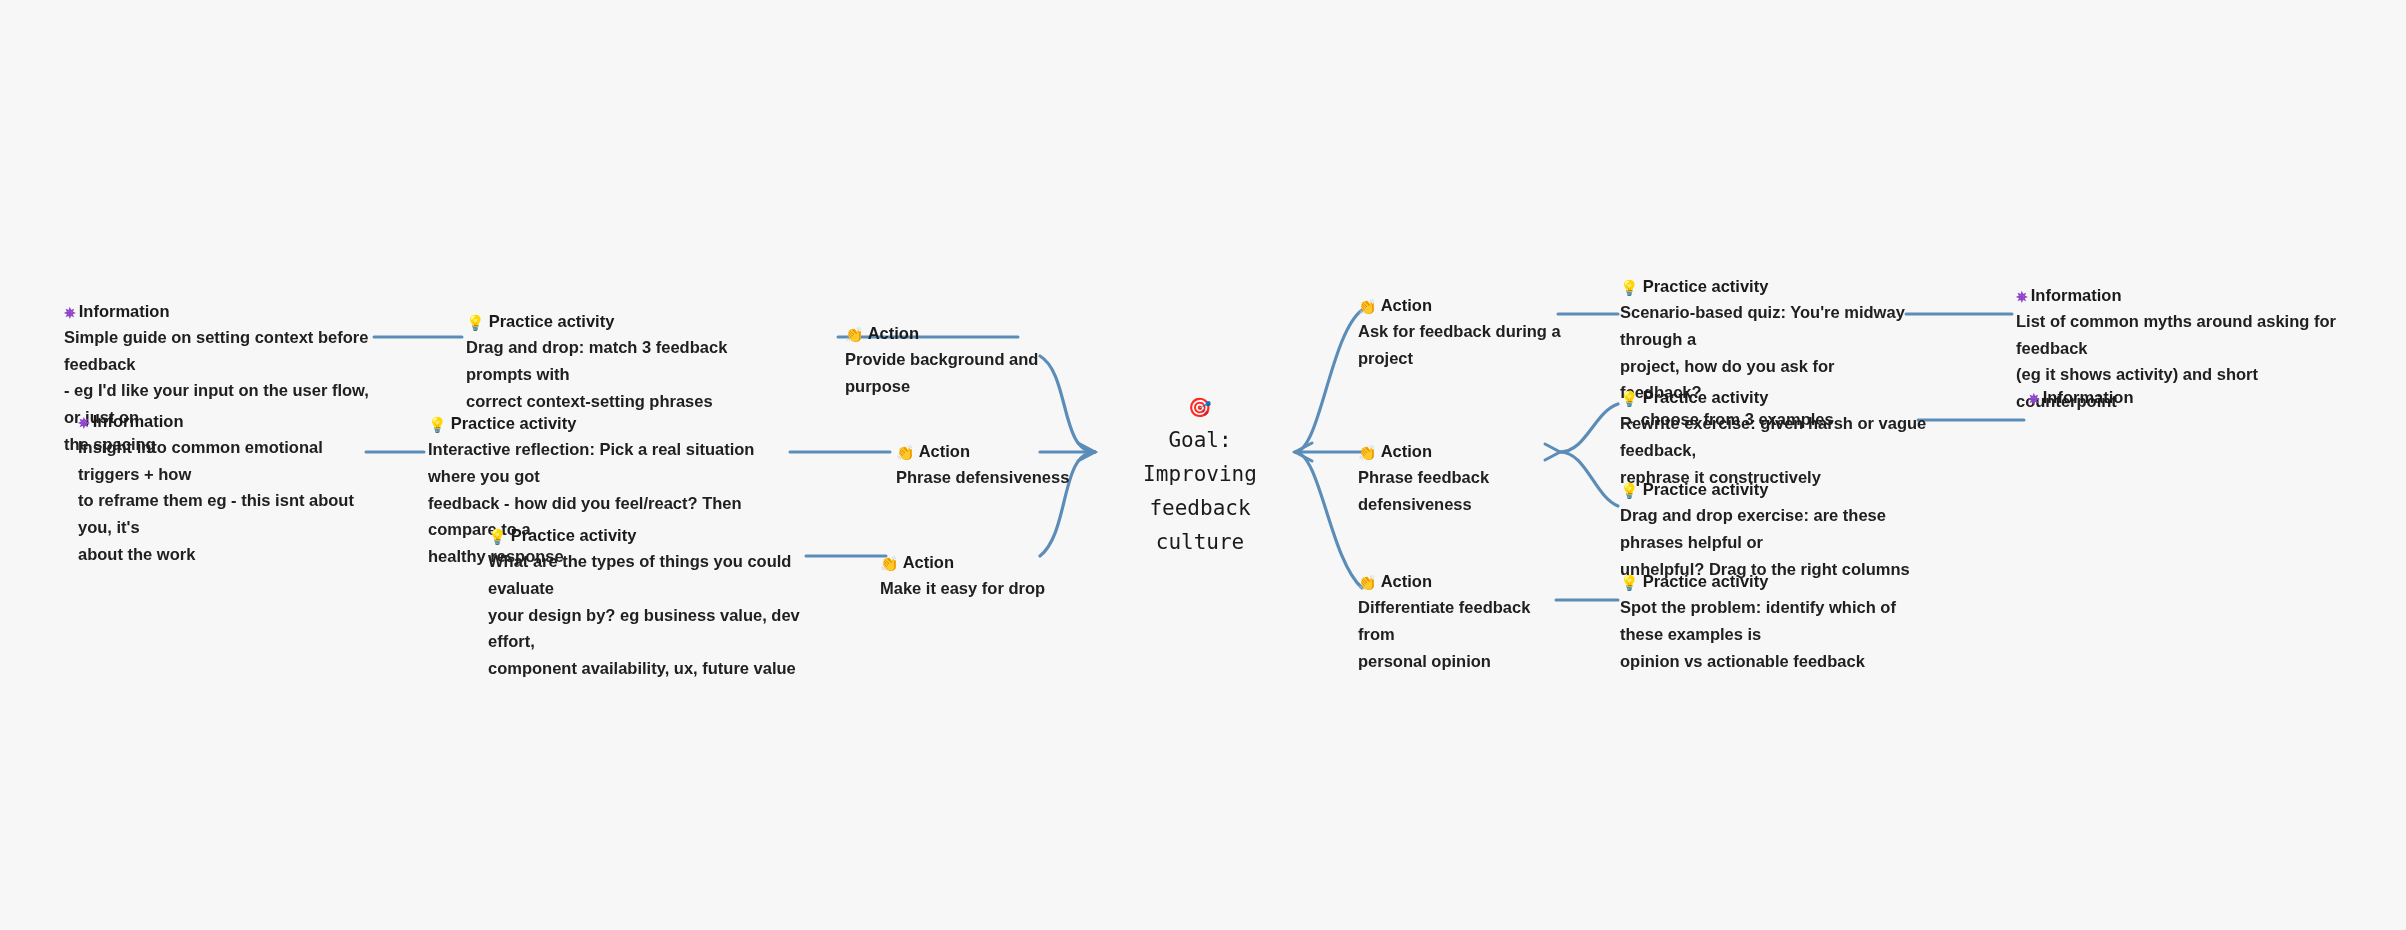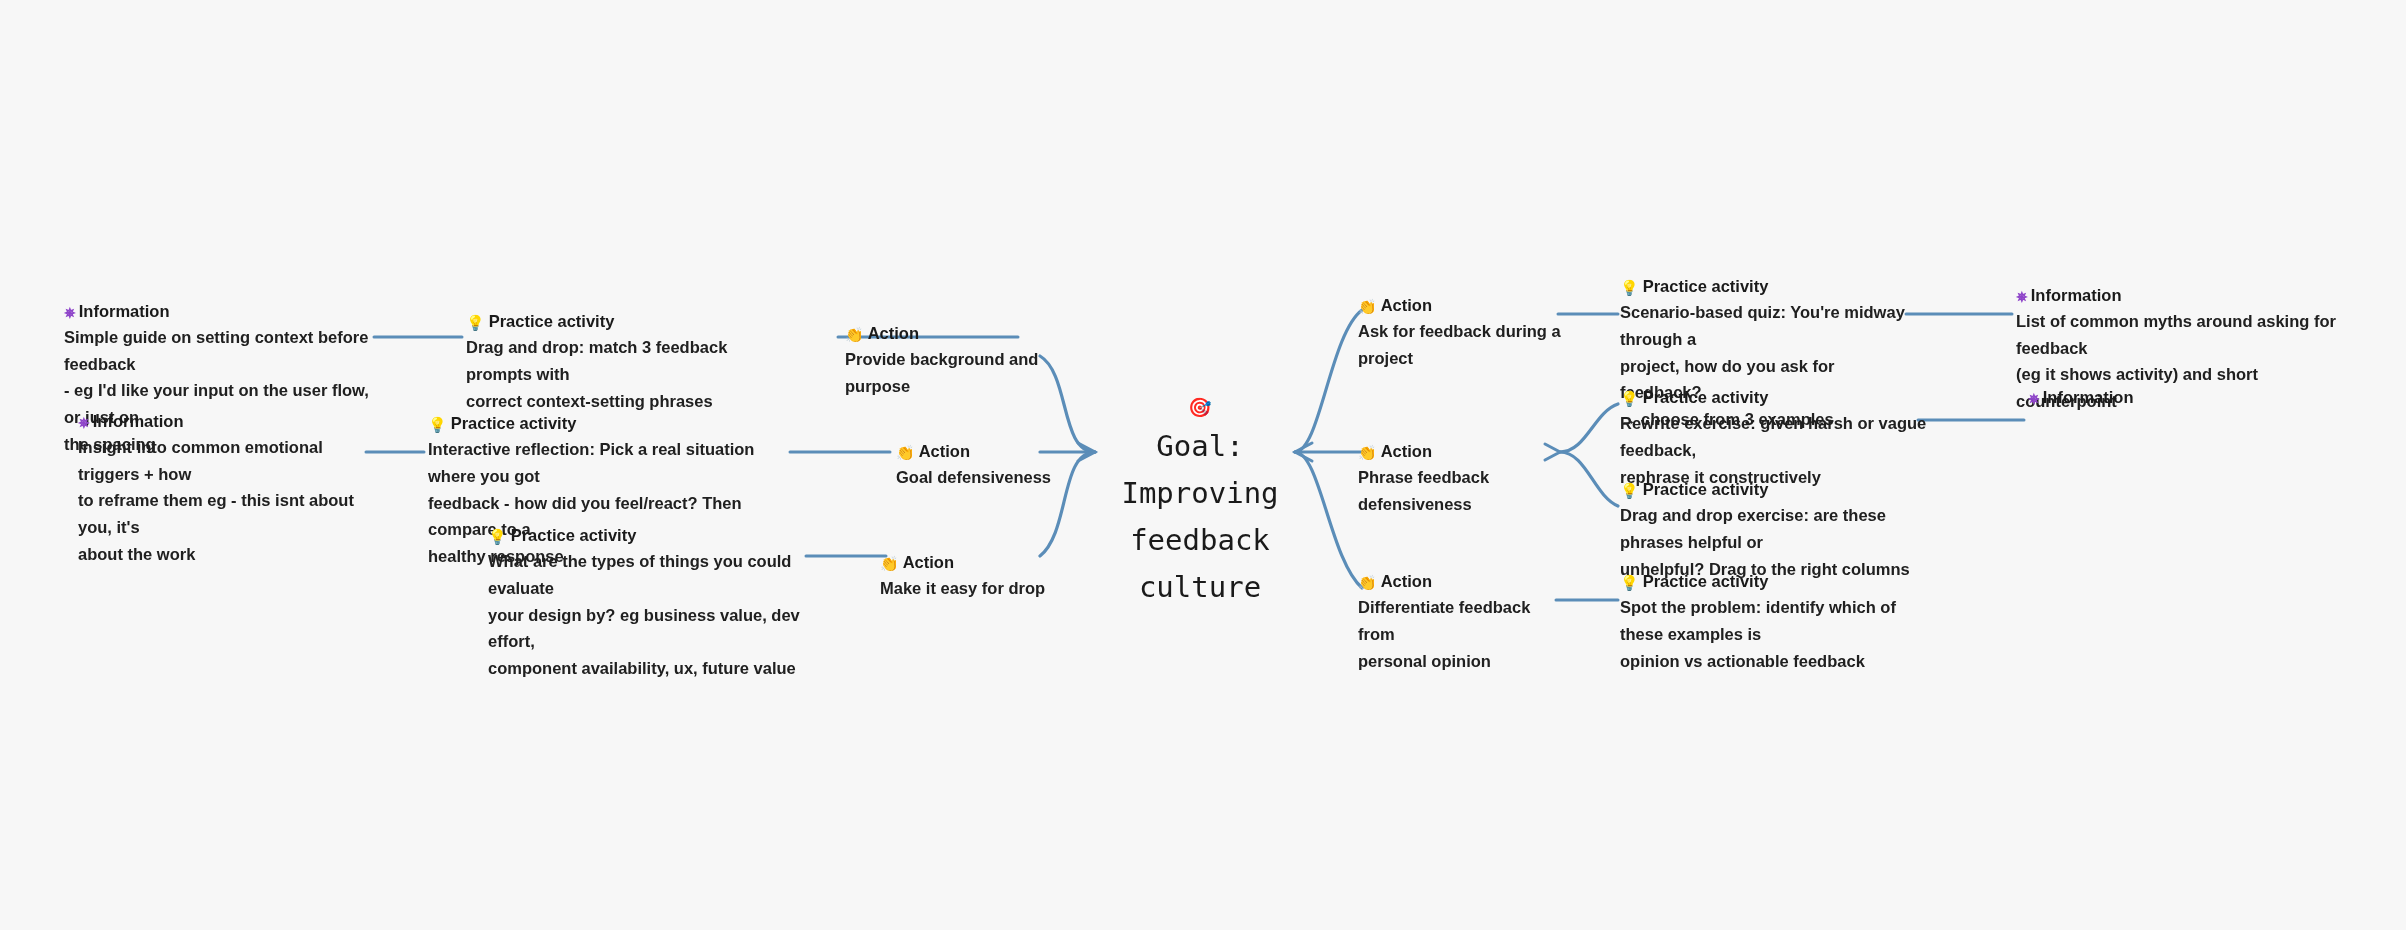--- a/index.html
+++ b/index.html
@@ -58,21 +58,21 @@
     text-align: center;
   }
   #goal-emoji {
     font-size: 19px;
     line-height: 1;
     margin-bottom: 6px;
     display: block;
   }
   #goal-text {
     font-family: "DejaVu Sans Mono", "Liberation Mono", monospace;
-    font-size: 29px;
+    font-size: 21px;
     line-height: 1.62;
     color: #1a1a1a;
     white-space: pre-line;
     letter-spacing: 0px;
   }
 </style>
 </head>
 <body>
 
 <div id="canvas">
@@ -126,21 +126,21 @@
     <div class="node-head">
       <span class="emoji">👏</span><span>Action</span>
     </div>
     <div class="node-body">Provide background and purpose</div>
   </div>
 
   <div class="node" style="left:896px; top:440px; width:190px;">
     <div class="node-head">
       <span class="emoji">👏</span><span>Action</span>
     </div>
-    <div class="node-body">Goal defensiveness</div>
+    <div class="node-body">Phrase defensiveness</div>
   </div>
 
   <div class="node" style="left:880px; top:551px; width:190px;">
     <div class="node-head">
       <span class="emoji">👏</span><span>Action</span>
     </div>
     <div class="node-body">Make it easy for drop</div>
   </div>
 
   <div class="node" style="left:466px; top:310px; width:300px;">

